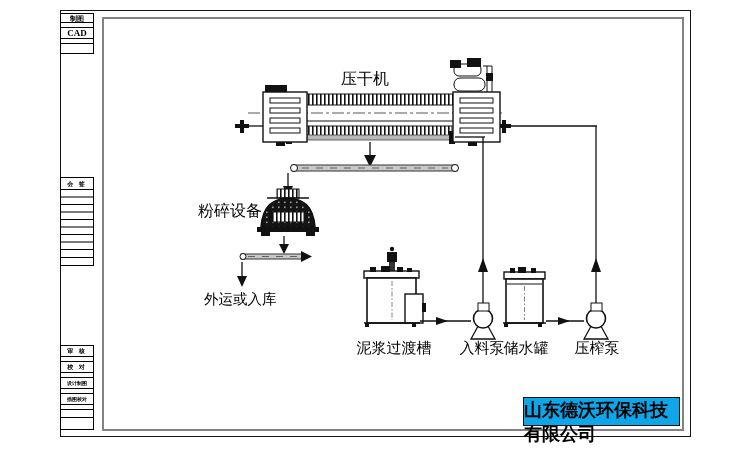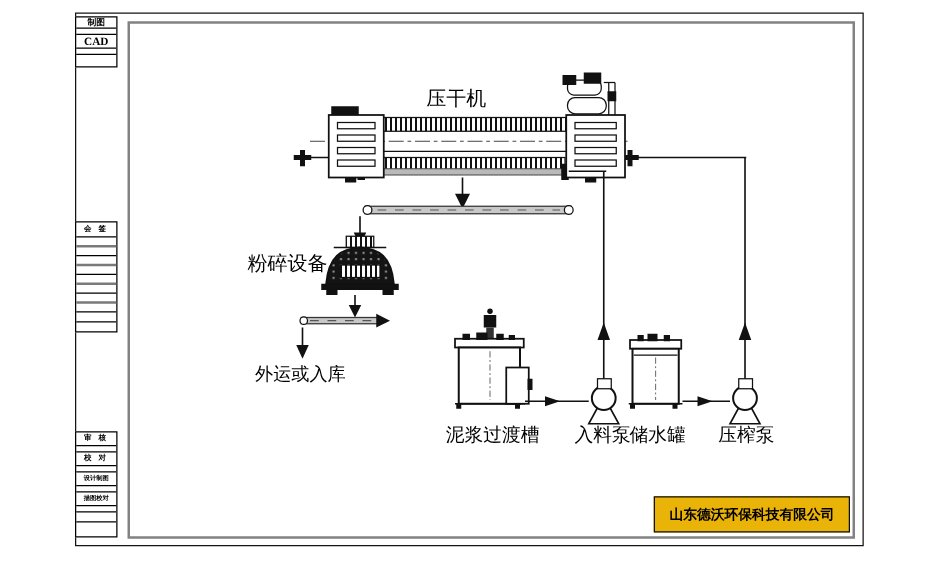--- a/index.html
+++ b/index.html
@@ -15,21 +15,21 @@
   .sb-table{left:60px;width:34px;border:1px solid #000;background:#fff;}
   .sb-row{box-sizing:border-box;border-bottom:1px solid #000;display:flex;align-items:center;justify-content:center;overflow:hidden;font-weight:bold;line-height:1;}
   .sb-row:last-child{border-bottom:none;}
   .t7{font-size:7px;}
   .t6{font-size:6px;letter-spacing:2px;}
   .t5{font-size:5px;letter-spacing:0;}
   .cad{font-family:"Liberation Serif",serif;font-size:9px;font-weight:bold;}
   .grey-b{border-bottom:2px solid #7a7a7a;}
   
   .company-box{left:523px;top:397px;width:157px;height:29px;border:1.6px solid #111;
-    display:flex;align-items:center;justify-content:center;font-size:11px;font-weight:bold;background:#eab308;}
+    display:flex;justify-content:center;font-size:18px;font-weight:bold;background:#0ea5e9;}
   
   svg line{stroke:#111;stroke-width:1.3;}
   svg .thin{stroke-width:1;}
   .box{fill:#fff;stroke:#111;stroke-width:1.4;}
   .cl{stroke:#444;stroke-width:0.9;stroke-dasharray:12 3 3 3;}
   .dash{stroke:#666;stroke-width:0.8;stroke-dasharray:5 2 1.5 2;}
   .beltdash{stroke:#555;stroke-width:0.9;stroke-dasharray:7 7;}
   .lbl{font-family:"Liberation Sans",sans-serif;font-size:15px;fill:#000;}
   .lg{font-size:16px;}
   .md{font-size:14.5px;}

